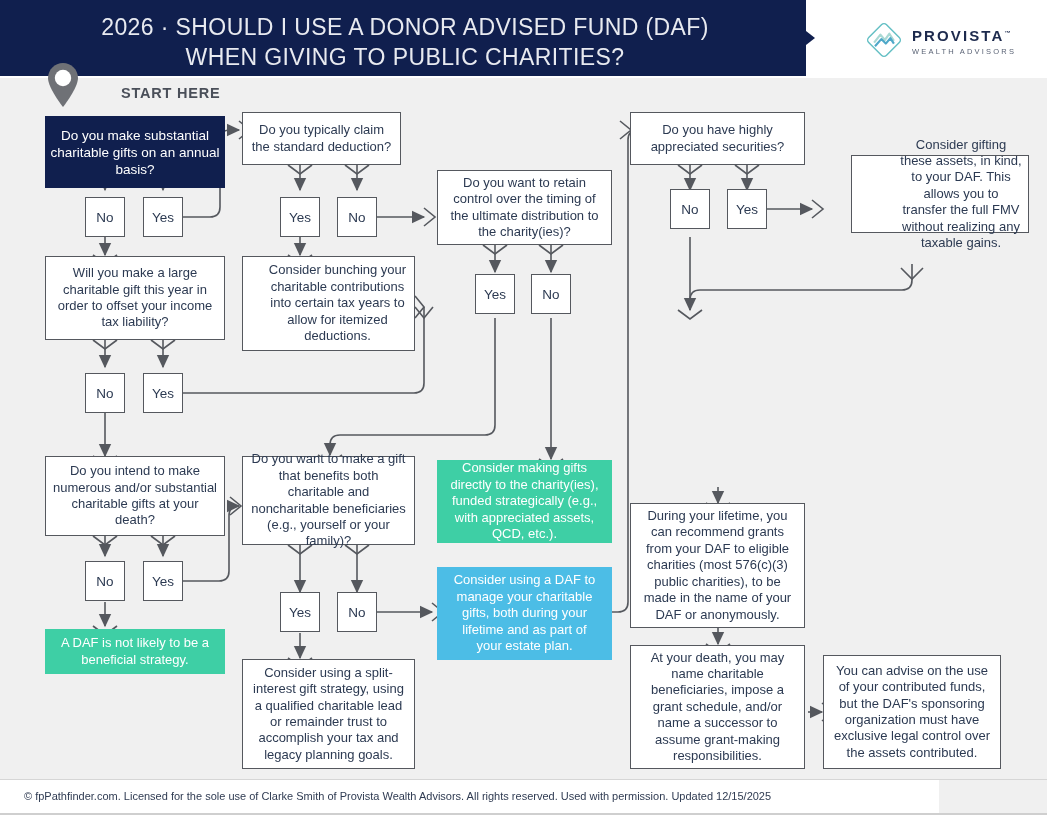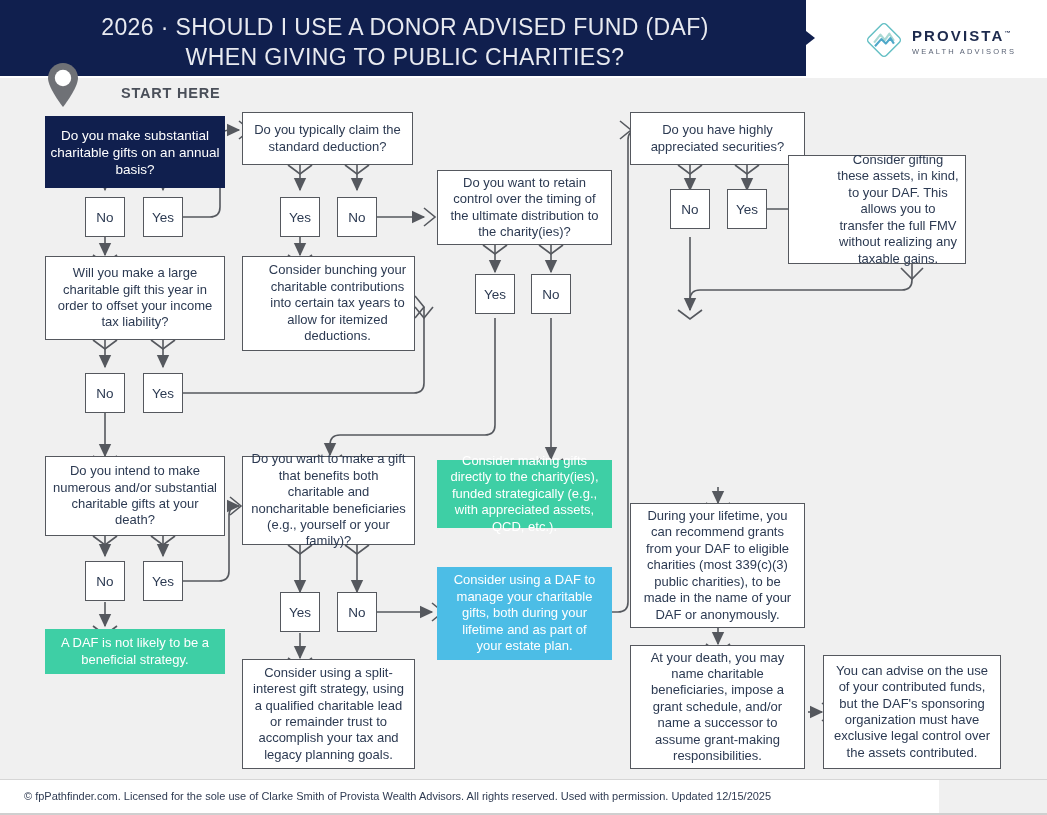--- a/index.html
+++ b/index.html
@@ -207,52 +207,52 @@
   <div class="node yn" style="left:85px;top:373px;">No</div>
   <div class="node yn" style="left:143px;top:373px;">Yes</div>
 
   <div class="node q" style="left:45px;top:456px;width:180px;height:80px;">Do you intend to make numerous and/or substantial charitable gifts at your death?</div>
 
   <div class="node yn" style="left:85px;top:561px;">No</div>
   <div class="node yn" style="left:143px;top:561px;">Yes</div>
 
   <div class="node green" style="left:45px;top:629px;width:180px;height:45px;">A DAF is not likely to be a beneficial strategy.</div>
 
-  <div class="node q" style="left:242px;top:112px;width:171px;height:53px;">Do you typically claim the standard deduction?</div>
+  <div class="node q" style="left:242px;top:112px;width:159px;height:53px;">Do you typically claim the standard deduction?</div>
 
   <div class="node yn" style="left:280px;top:197px;">Yes</div>
   <div class="node yn" style="left:337px;top:197px;">No</div>
 
   <div class="node q" style="left:242px;top:256px;width:173px;height:95px;padding-left:24px;">Consider bunching your charitable contributions into certain tax years to allow for itemized deductions.</div>
 
   <div class="node q" style="left:242px;top:456px;width:173px;height:89px;">Do you want to make a gift that benefits both charitable and noncharitable beneficiaries (e.g., yourself or your family)?</div>
 
   <div class="node yn" style="left:280px;top:592px;">Yes</div>
   <div class="node yn" style="left:337px;top:592px;">No</div>
 
   <div class="node q" style="left:242px;top:659px;width:173px;height:110px;">Consider using a split-interest gift strategy, using a qualified charitable lead or remainder trust to accomplish your tax and legacy planning goals.</div>
 
   <div class="node q" style="left:437px;top:170px;width:175px;height:75px;">Do you want to retain control over the timing of the ultimate distribution to the charity(ies)?</div>
 
   <div class="node yn" style="left:475px;top:274px;">Yes</div>
   <div class="node yn" style="left:531px;top:274px;">No</div>
 
-  <div class="node green" style="left:437px;top:460px;width:175px;height:68px;">Consider making gifts directly to the charity(ies), funded strategically (e.g., with appreciated assets, QCD, etc.).</div>
+  <div class="node green" style="left:437px;top:460px;width:175px;height:83px;">Consider making gifts directly to the charity(ies), funded strategically (e.g., with appreciated assets, QCD, etc.).</div>
 
   <div class="node blue" style="left:437px;top:567px;width:175px;height:93px;">Consider using a DAF to manage your charitable gifts, both during your lifetime and as part of your estate plan.</div>
 
   <div class="node q" style="left:630px;top:112px;width:175px;height:53px;">Do you have highly appreciated securities?</div>
 
   <div class="node yn" style="left:670px;top:189px;">No</div>
   <div class="node yn" style="left:727px;top:189px;">Yes</div>
 
-  <div class="node q" style="left:788px;top:155px;width:178px;height:109px;padding-left:48px;">Consider gifting these assets, in kind, to your DAF. This allows you to transfer the full FMV without realizing any taxable gains.</div>
-
-
-  <div class="node q" style="left:630px;top:503px;width:175px;height:125px;">During your lifetime, you can recommend grants from your DAF to eligible charities (most 339(c)(3) public charities), to be made in the name of your DAF or anonymously.</div>
+  <div class="node q" style="left:851px;top:155px;width:178px;height:78px;padding-left:48px;">Consider gifting these assets, in kind, to your DAF. This allows you to transfer the full FMV without realizing any taxable gains.</div>
+
+
+  <div class="node q" style="left:630px;top:503px;width:175px;height:125px;">During your lifetime, you can recommend grants from your DAF to eligible charities (most 576(c)(3) public charities), to be made in the name of your DAF or anonymously.</div>
 
   <div class="node q" style="left:630px;top:645px;width:175px;height:124px;">At your death, you may name charitable beneficiaries, impose a grant schedule, and/or name a successor to assume grant-making responsibilities.</div>
 
   <div class="node q" style="left:823px;top:655px;width:178px;height:114px;">You can advise on the use of your contributed funds, but the DAF's sponsoring organization must have exclusive legal control over the assets contributed.</div>
 
   <div id="footer">
     <div id="footer-rule"></div>
     <div id="footer-text">© fpPathfinder.com. Licensed for the sole use of Clarke Smith of Provista Wealth Advisors. All rights reserved. Used with permission. Updated 12/15/2025</div>
   </div>
   <div id="footer-bottom"></div>

